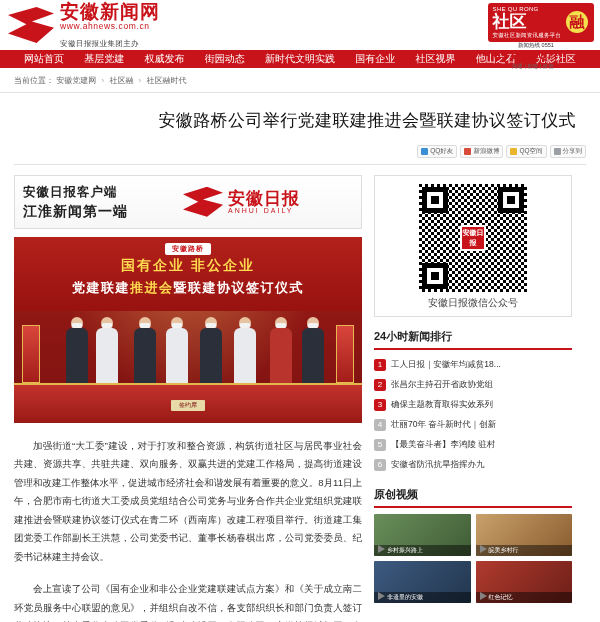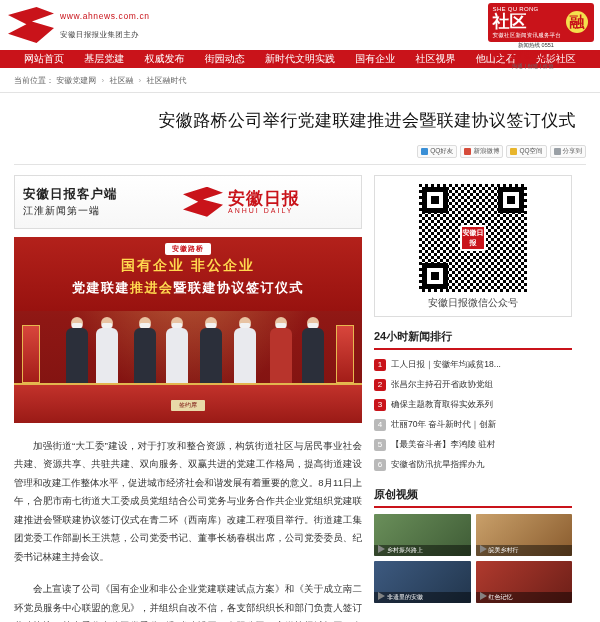--- a/index.html
+++ b/index.html
@@ -87,21 +87,21 @@
 
   
   .banner {
     border:1px solid #ddd; height:54px; display:flex; align-items:center;
     overflow:hidden; background:linear-gradient(#fff,#f7f7f7);
   }
   .banner-left {
     width:168px; padding-left:8px; line-height:1.45;
   }
   .banner-l1 { font-size:12.5px; font-weight:bold; color:#222; letter-spacing:1px;}
-  .banner-l2 { font-size:10px; font-weight:normal; color:#222; letter-spacing:1px;}
+  .banner-l2 { font-size:14px; font-weight:bold; color:#222; letter-spacing:1px;}
   .banner-right { flex:1; display:flex; align-items:center; gap:5px; padding-right:6px; }
   .banner-mark {
     width:40px; height:30px; background:#c9131a;
     clip-path: polygon(0% 25%, 60% 0%, 100% 20%, 50% 42%, 100% 60%, 60% 100%, 0% 76%, 38% 50%);
   }
   .banner-cn { font-size:17px; font-weight:bold; color:#c9131a; letter-spacing:1px; line-height:1;}
   .banner-en { font-size:7px; color:#c9131a; letter-spacing:2px; }
 
   
   .photo {
@@ -232,20 +232,21 @@
 </style>
 </head>
 <body>
 
 <div class="page">
 
   <div class="header">
     <div class="logo-wrap">
       <div class="logo-mark"></div>
       <div class="logo-text">
+        <div class="logo-title">安徽新闻网</div>
         <div class="logo-url">www.ahnews.com.cn</div>
         <div class="logo-sub">安徽日报报业集团主办</div>
       </div>
     </div>
 
     <div class="header-right">
       <div class="sqr-box">
         <div>
           <div class="sqr-en">SHE QU RONG</div>
           <div class="sqr-cn">社区</div>

